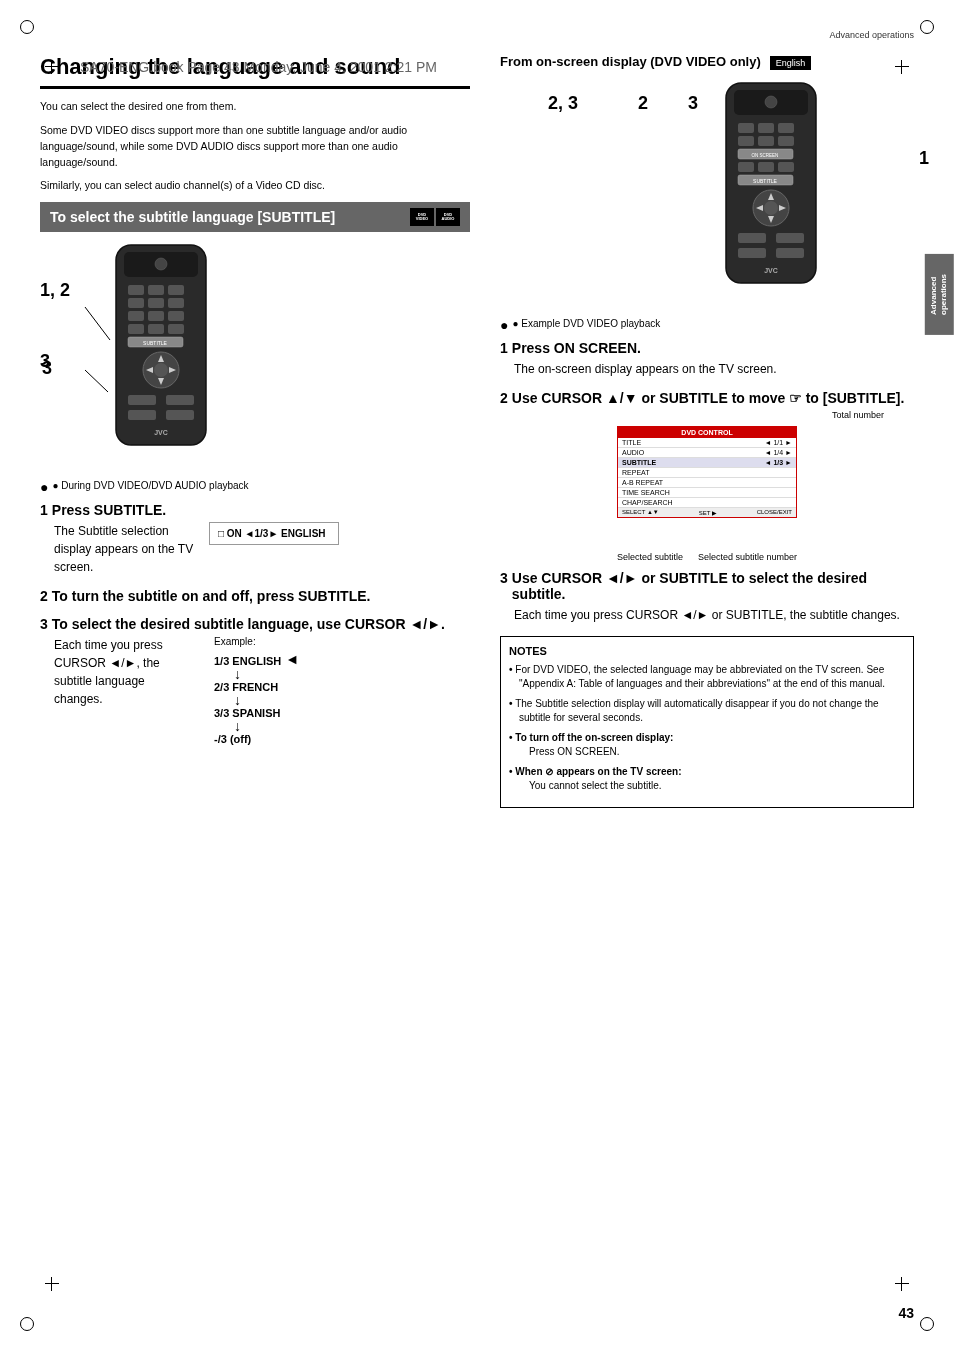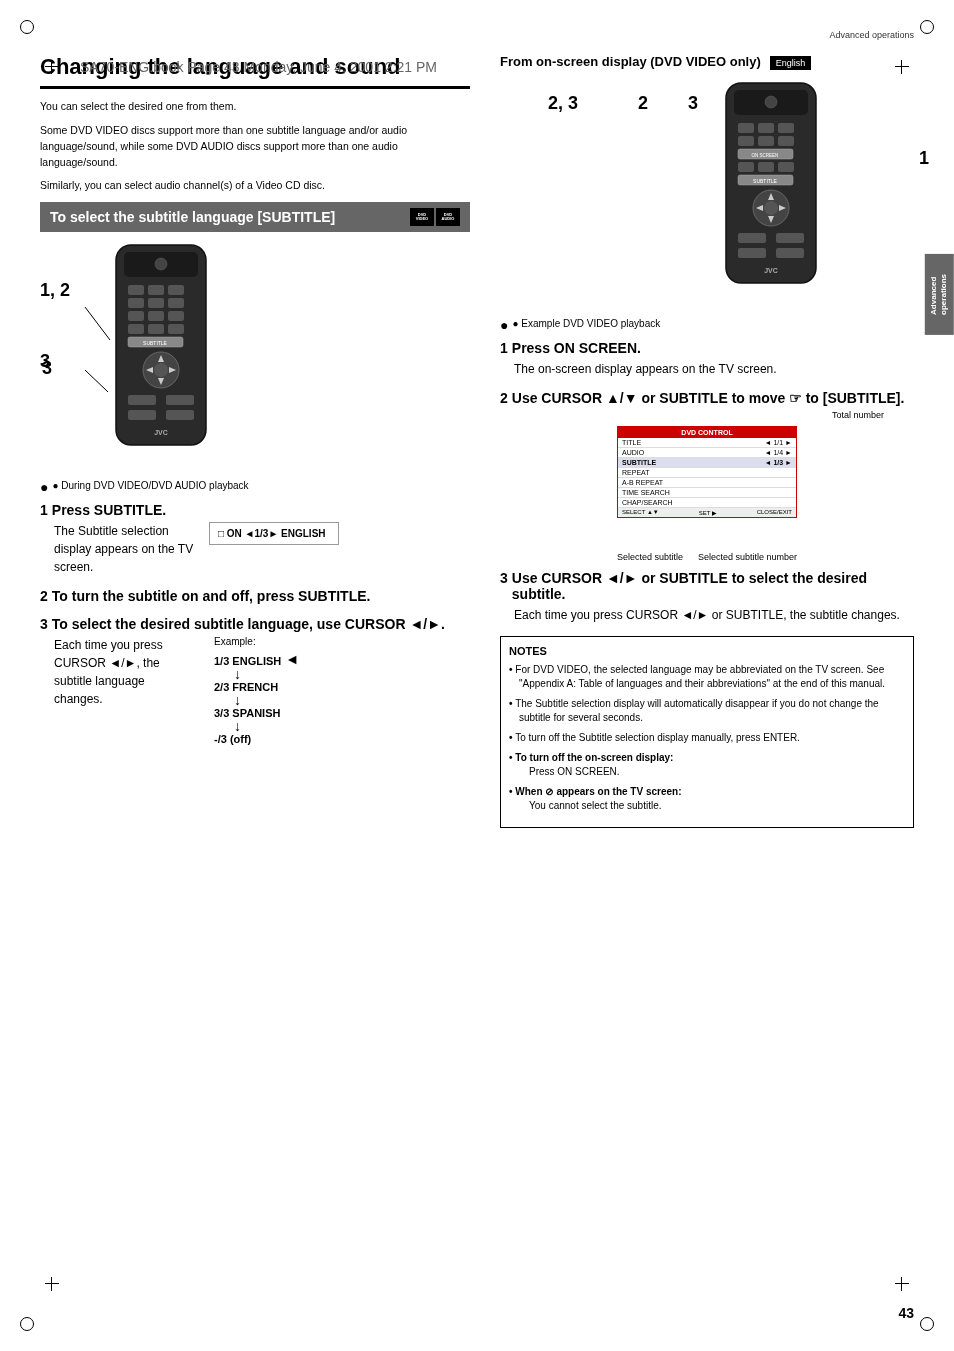--- a/index.html
+++ b/index.html
@@ -606,23 +606,20 @@
 
       <div class="notes-box">
         <div class="notes-title">NOTES</div>
         <div class="note-item">
           <span class="note-bold">•</span> <span>For DVD VIDEO, the selected language may be abbreviated on the TV screen. See "Appendix A: Table of languages and their abbreviations" at the end of this manual.</span>
         </div>
         <div class="note-item">
           <span class="note-bold">•</span> <span>The Subtitle selection display will automatically disappear if you do not change the subtitle for several seconds.</span>
         </div>
         <div class="note-item">
-          <span class="note-bold">•</span> <span>To turn off the Subtitle selection display manually, press ENTER.</span>
-        </div>
-        <div class="note-item">
           <span class="note-bold">•</span> <strong>To turn off the on-screen display:</strong><br>
           <span style="margin-left:10px;">Press ON SCREEN.</span>
         </div>
         <div class="note-item">
           <span class="note-bold">•</span> <strong>When ⊘ appears on the TV screen:</strong><br>
           <span style="margin-left:10px;">You cannot select the subtitle.</span>
         </div>
       </div>
 
       <div style="position:absolute; right:-40px; top:200px; background:#666; color:#fff; font-size:8px; font-weight:bold; writing-mode:vertical-rl; transform:rotate(180deg); padding:20px 4px; line-height:1.3;">

